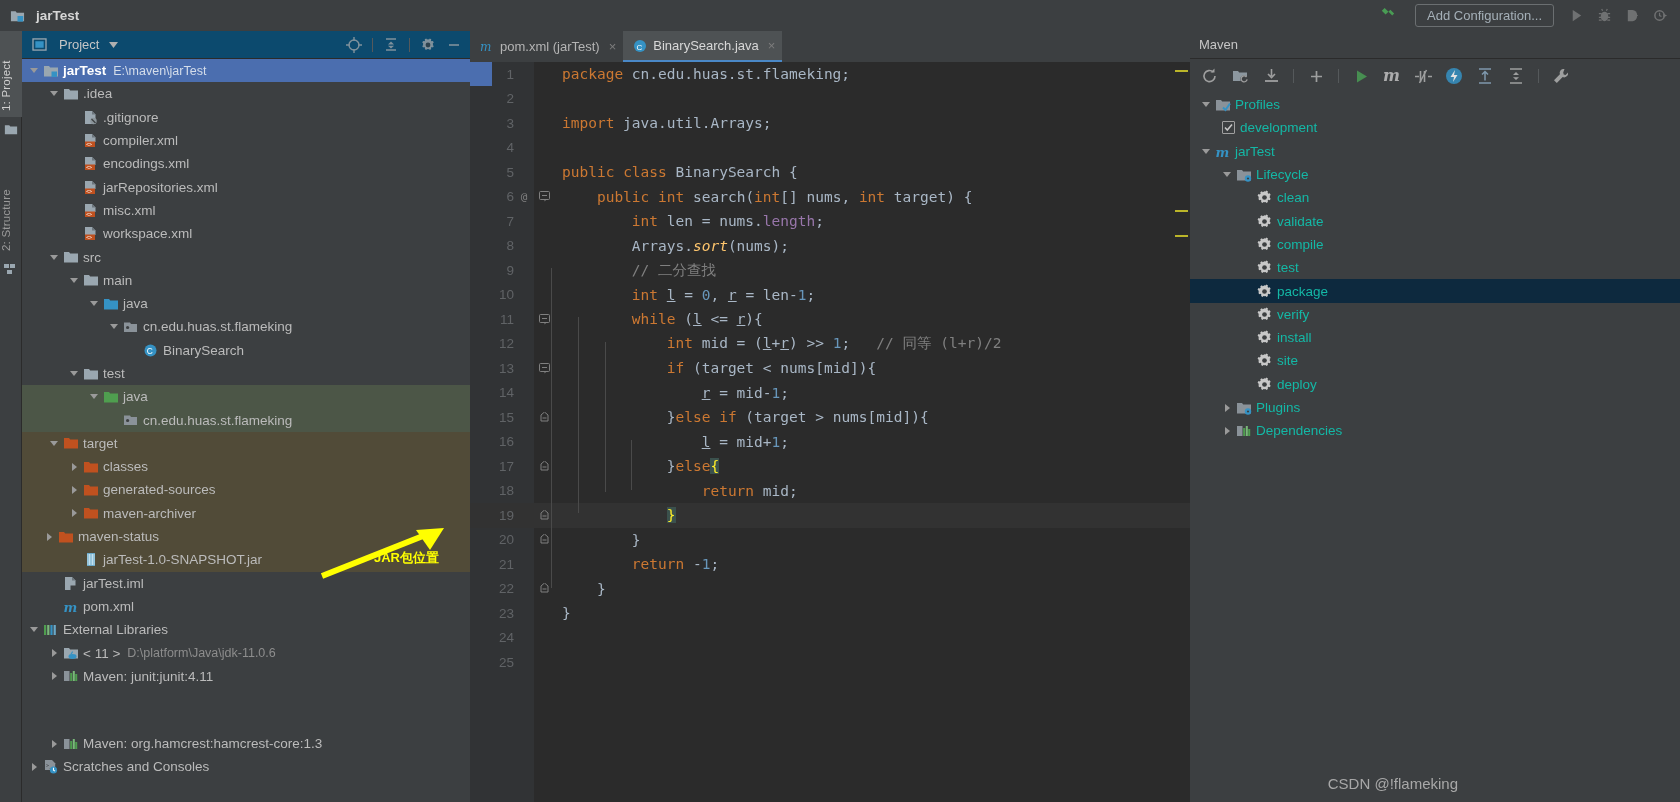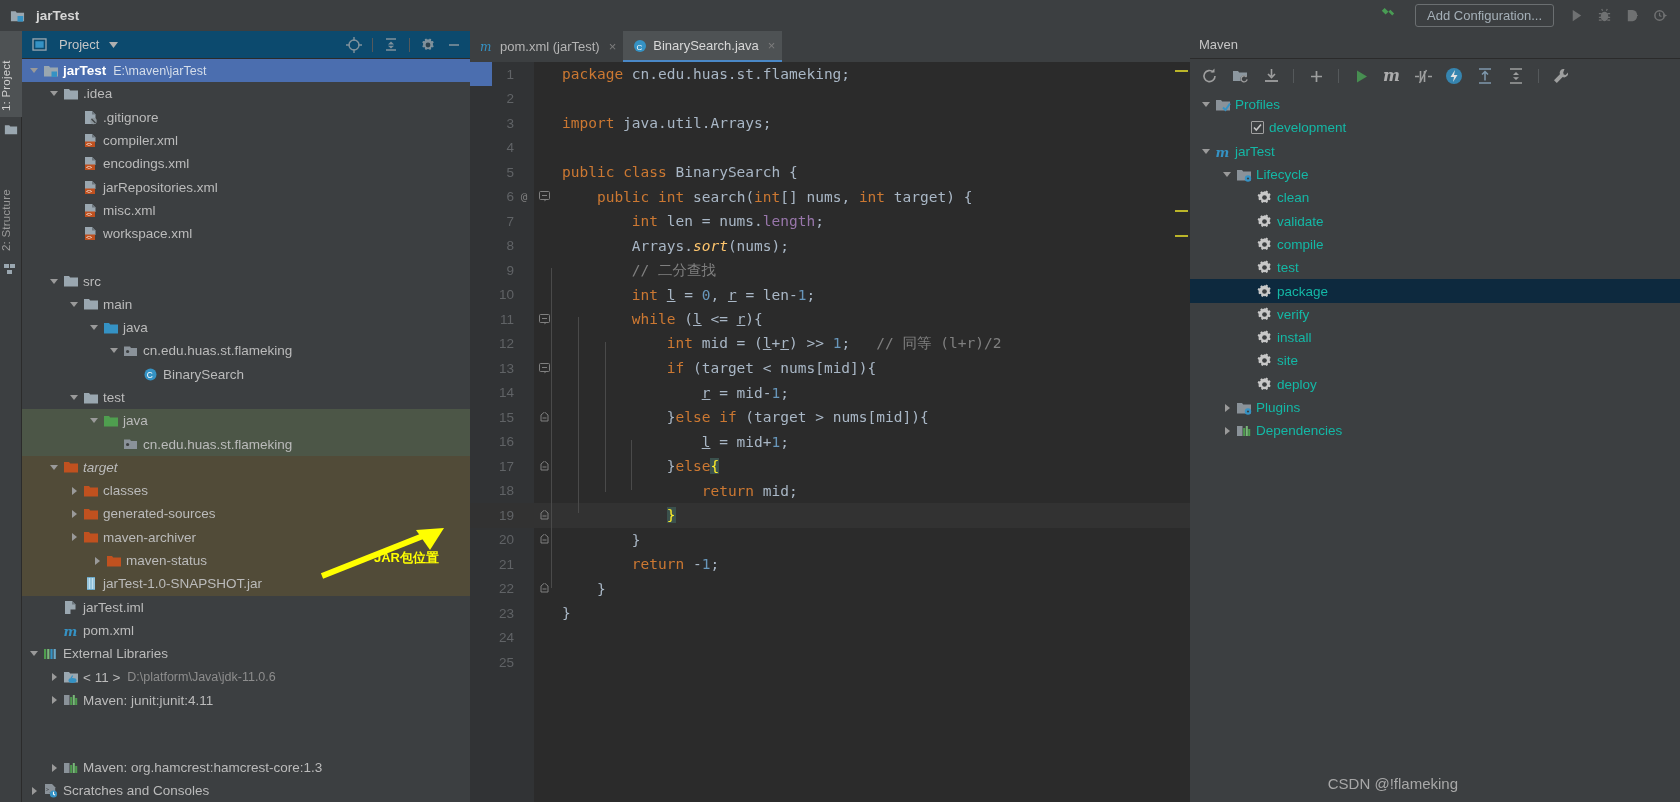--- a/index.html
+++ b/index.html
@@ -298,21 +298,21 @@
           <span class="ico">
             <svg width="15" height="15" viewBox="0 0 15 15">
               <path d="M2 1h7l3.5 3.5V9H2z" fill="#9aa7b0"></path>
               <path d="M9 1v3.5h3.5z" fill="#6d767d"></path>
               <rect x="2" y="8.5" width="10" height="5.5" fill="#c0511f"></rect>
               <text x="3" y="13.1" font-family="DejaVu Sans Mono,monospace" font-size="5.2" fill="#fff">&lt;&gt;</text>
             </svg>
           </span>
           <span class="rowlabel">workspace.xml</span>
         </div>
-        <div class="row" style="padding-left: 24px; margin-top: 24px;">
+        <div class="row" style="padding-left: 24px;">
           <span class="arrow arr-down">
             <i></i>
           </span>
           <span class="ico">
             <svg width="16" height="14" viewBox="0 0 16 14">
               <path d="M1 2h5l1.2 1.6H15V12.5H1z" fill="#9aa7b0"></path>
             </svg>
           </span>
           <span class="rowlabel">src</span>
         </div>
@@ -385,21 +385,21 @@
         <div class="row greenbg" style="padding-left: 84px;">
           <span class="arrow "></span>
           <span class="ico">
             <svg width="15" height="14" viewBox="0 0 15 14">
               <path d="M1 2.5h6l1 1.5h6V12H1z" fill="#8a9299"></path>
               <circle cx="4.6" cy="7.5" r="1.6" fill="#3c3f41"></circle>
             </svg>
           </span>
           <span class="rowlabel">cn.edu.huas.st.flameking</span>
         </div>
-        <div class="row brownbg" style="padding-left: 24px; font-style: italic;">
+        <div class="row brownbg" style="padding-left: 24px;">
           <span class="arrow arr-down">
             <i></i>
           </span>
           <span class="ico">
             <svg width="16" height="14" viewBox="0 0 16 14">
               <path d="M1 2h5l1.2 1.6H15V12.5H1z" fill="#c0511f"></path>
             </svg>
           </span>
           <span class="rowlabel">target</span>
         </div>
@@ -429,21 +429,21 @@
           <span class="arrow arr-right">
             <i></i>
           </span>
           <span class="ico">
             <svg width="16" height="14" viewBox="0 0 16 14">
               <path d="M1 2h5l1.2 1.6H15V12.5H1z" fill="#c0511f"></path>
             </svg>
           </span>
           <span class="rowlabel">maven-archiver</span>
         </div>
-        <div class="row brownbg" style="padding-left: 67px;">
+        <div class="row brownbg" style="padding-left: 19px;">
           <span class="arrow arr-right">
             <i></i>
           </span>
           <span class="ico">
             <svg width="16" height="14" viewBox="0 0 16 14">
               <path d="M1 2h5l1.2 1.6H15V12.5H1z" fill="#c0511f"></path>
             </svg>
           </span>
           <span class="rowlabel">maven-status</span>
         </div>
@@ -866,21 +866,21 @@
             <i></i>
           </span>
           <span class="ico">
             <svg width="16" height="14" viewBox="0 0 16 14">
               <path d="M1 2h5l1.2 1.6H15V12.5H1z" fill="#8a9299"></path>
               <path d="M8 9.5 L10.5 12 L15 5.5" stroke="#3592c4" stroke-width="2" fill="none"></path>
             </svg>
           </span>
           <span>Profiles</span>
         </div>
-        <div class="mrow" style="padding-left: 45px;">
+        <div class="mrow" style="padding-left: 16px;">
           <span class="arrow "></span>
           <span class="chk">
             <svg width="11" height="11" viewBox="0 0 11 11">
               <path d="M2 5.5 L4.3 8 L9 2.5" stroke="#c8c8c8" stroke-width="1.5" fill="none"></path>
             </svg>
           </span>
           <span>development</span>
         </div>
         <div class="mrow" style="padding-left: 8px;">
           <span class="arrow arr-down">

